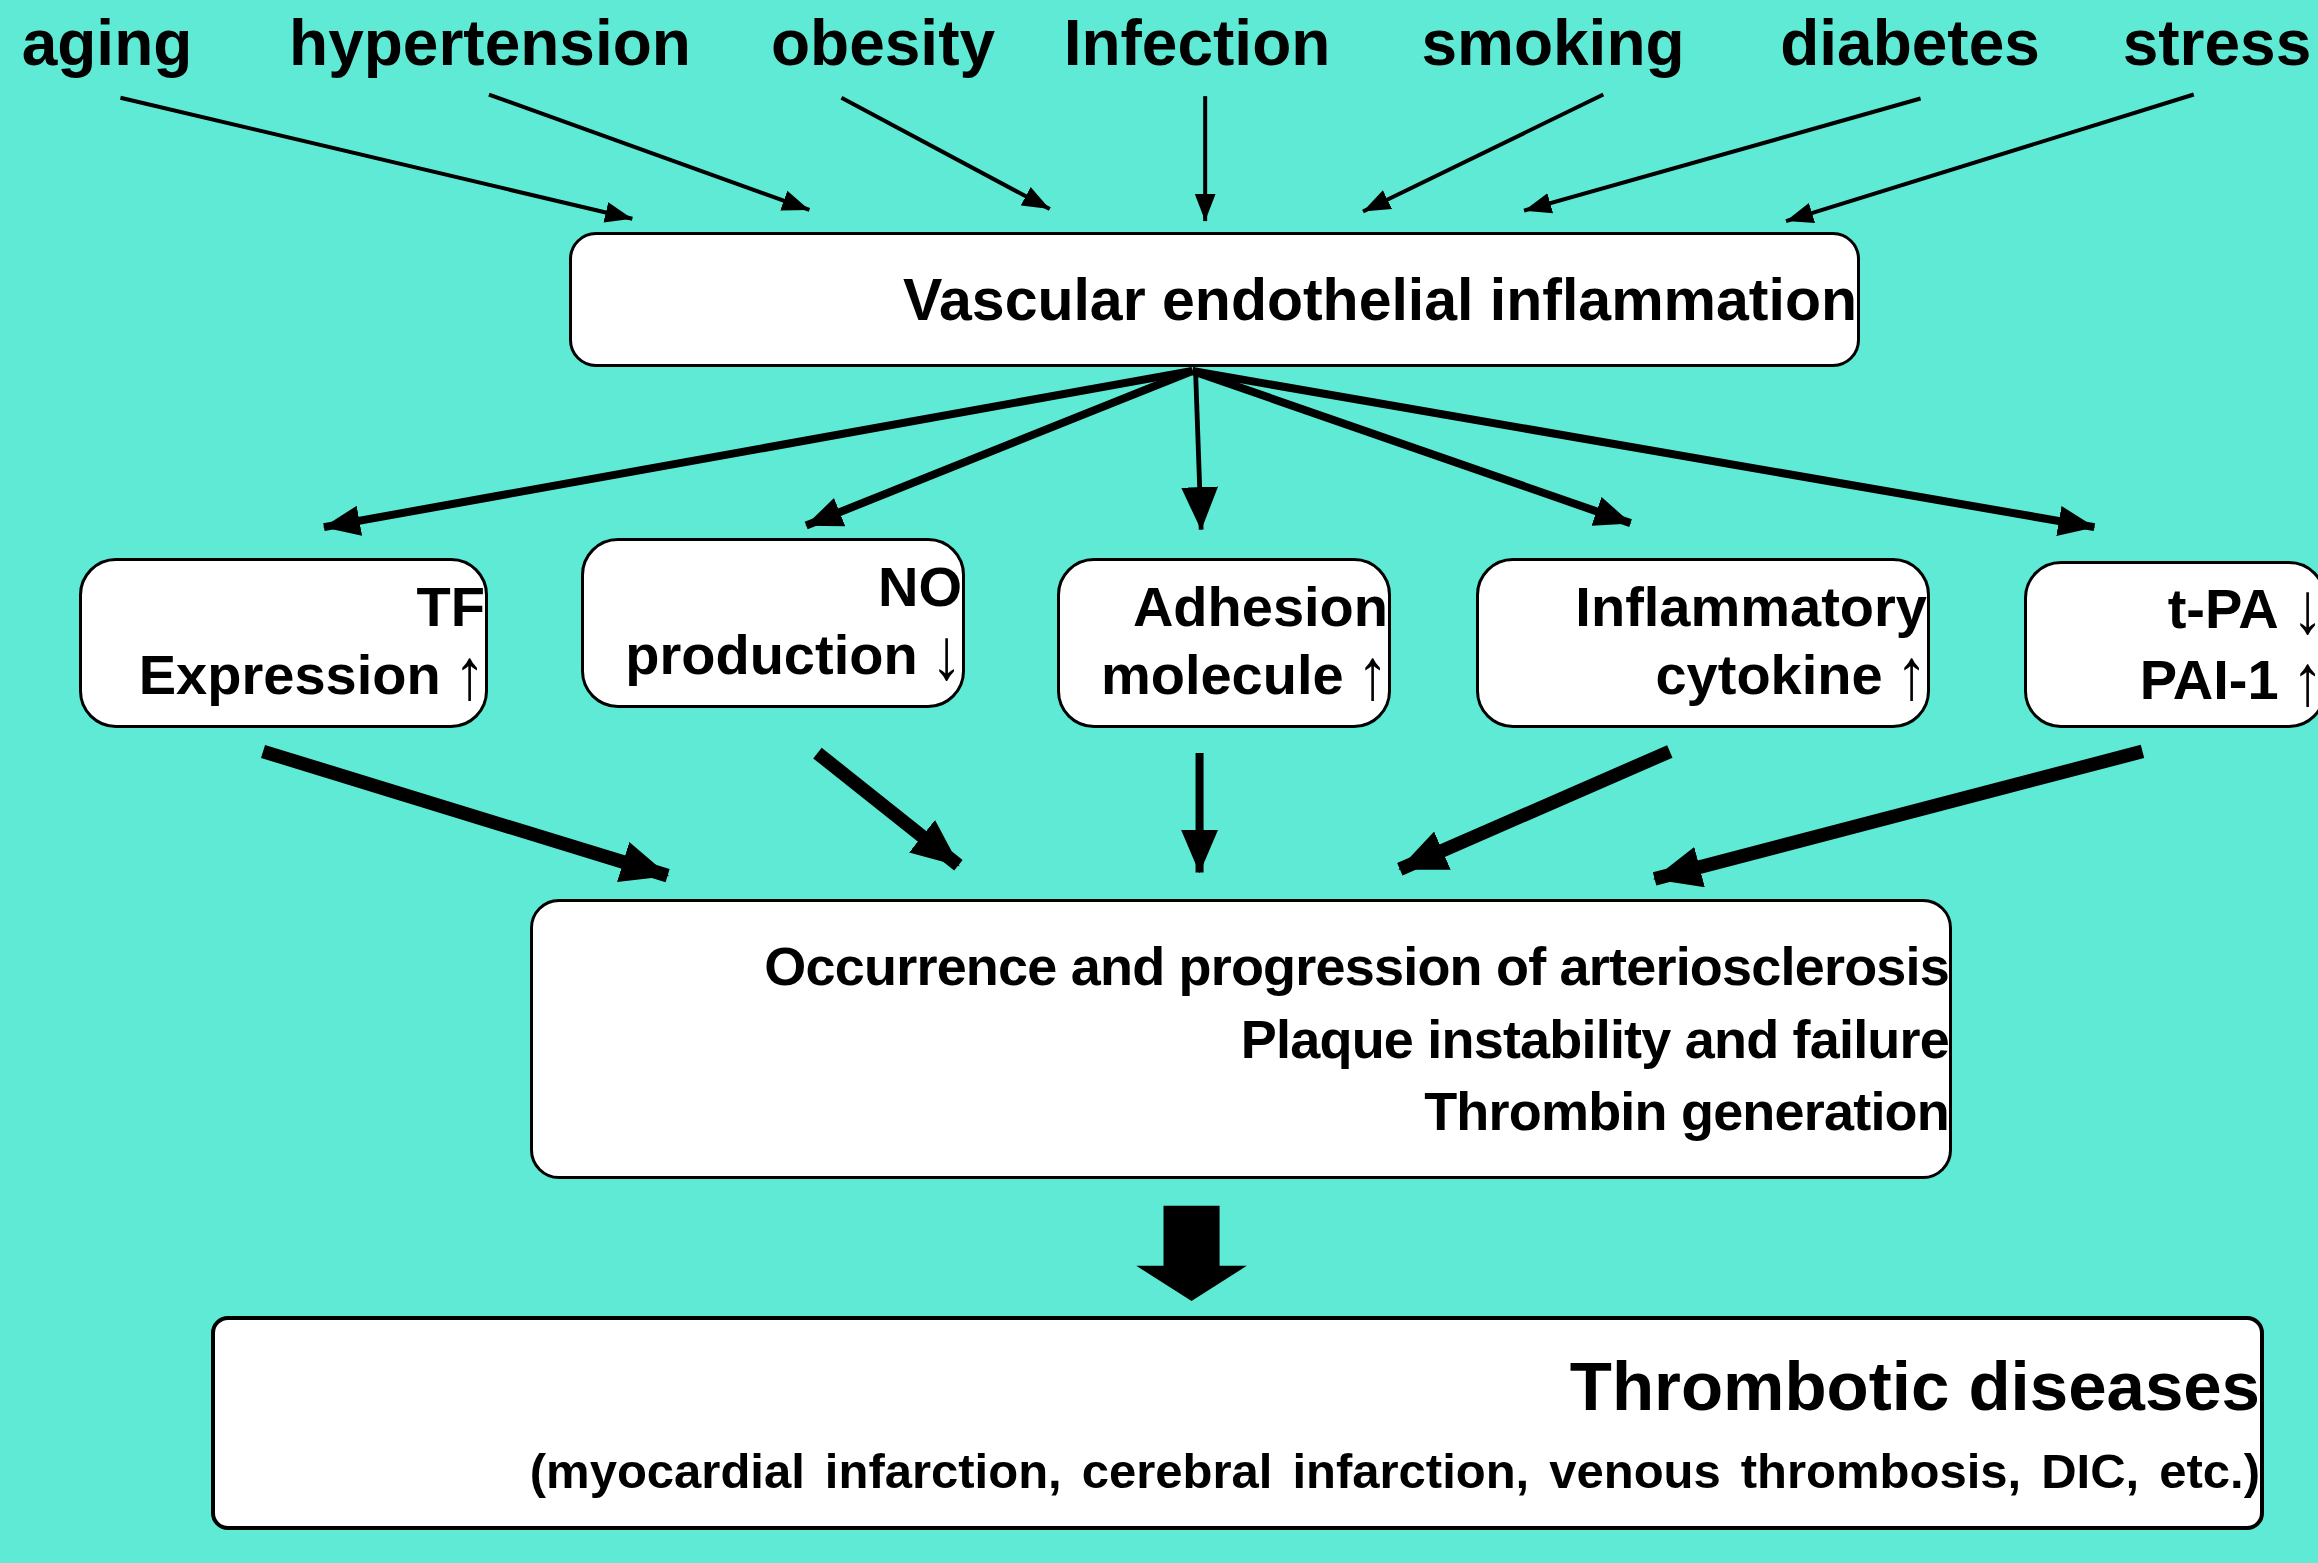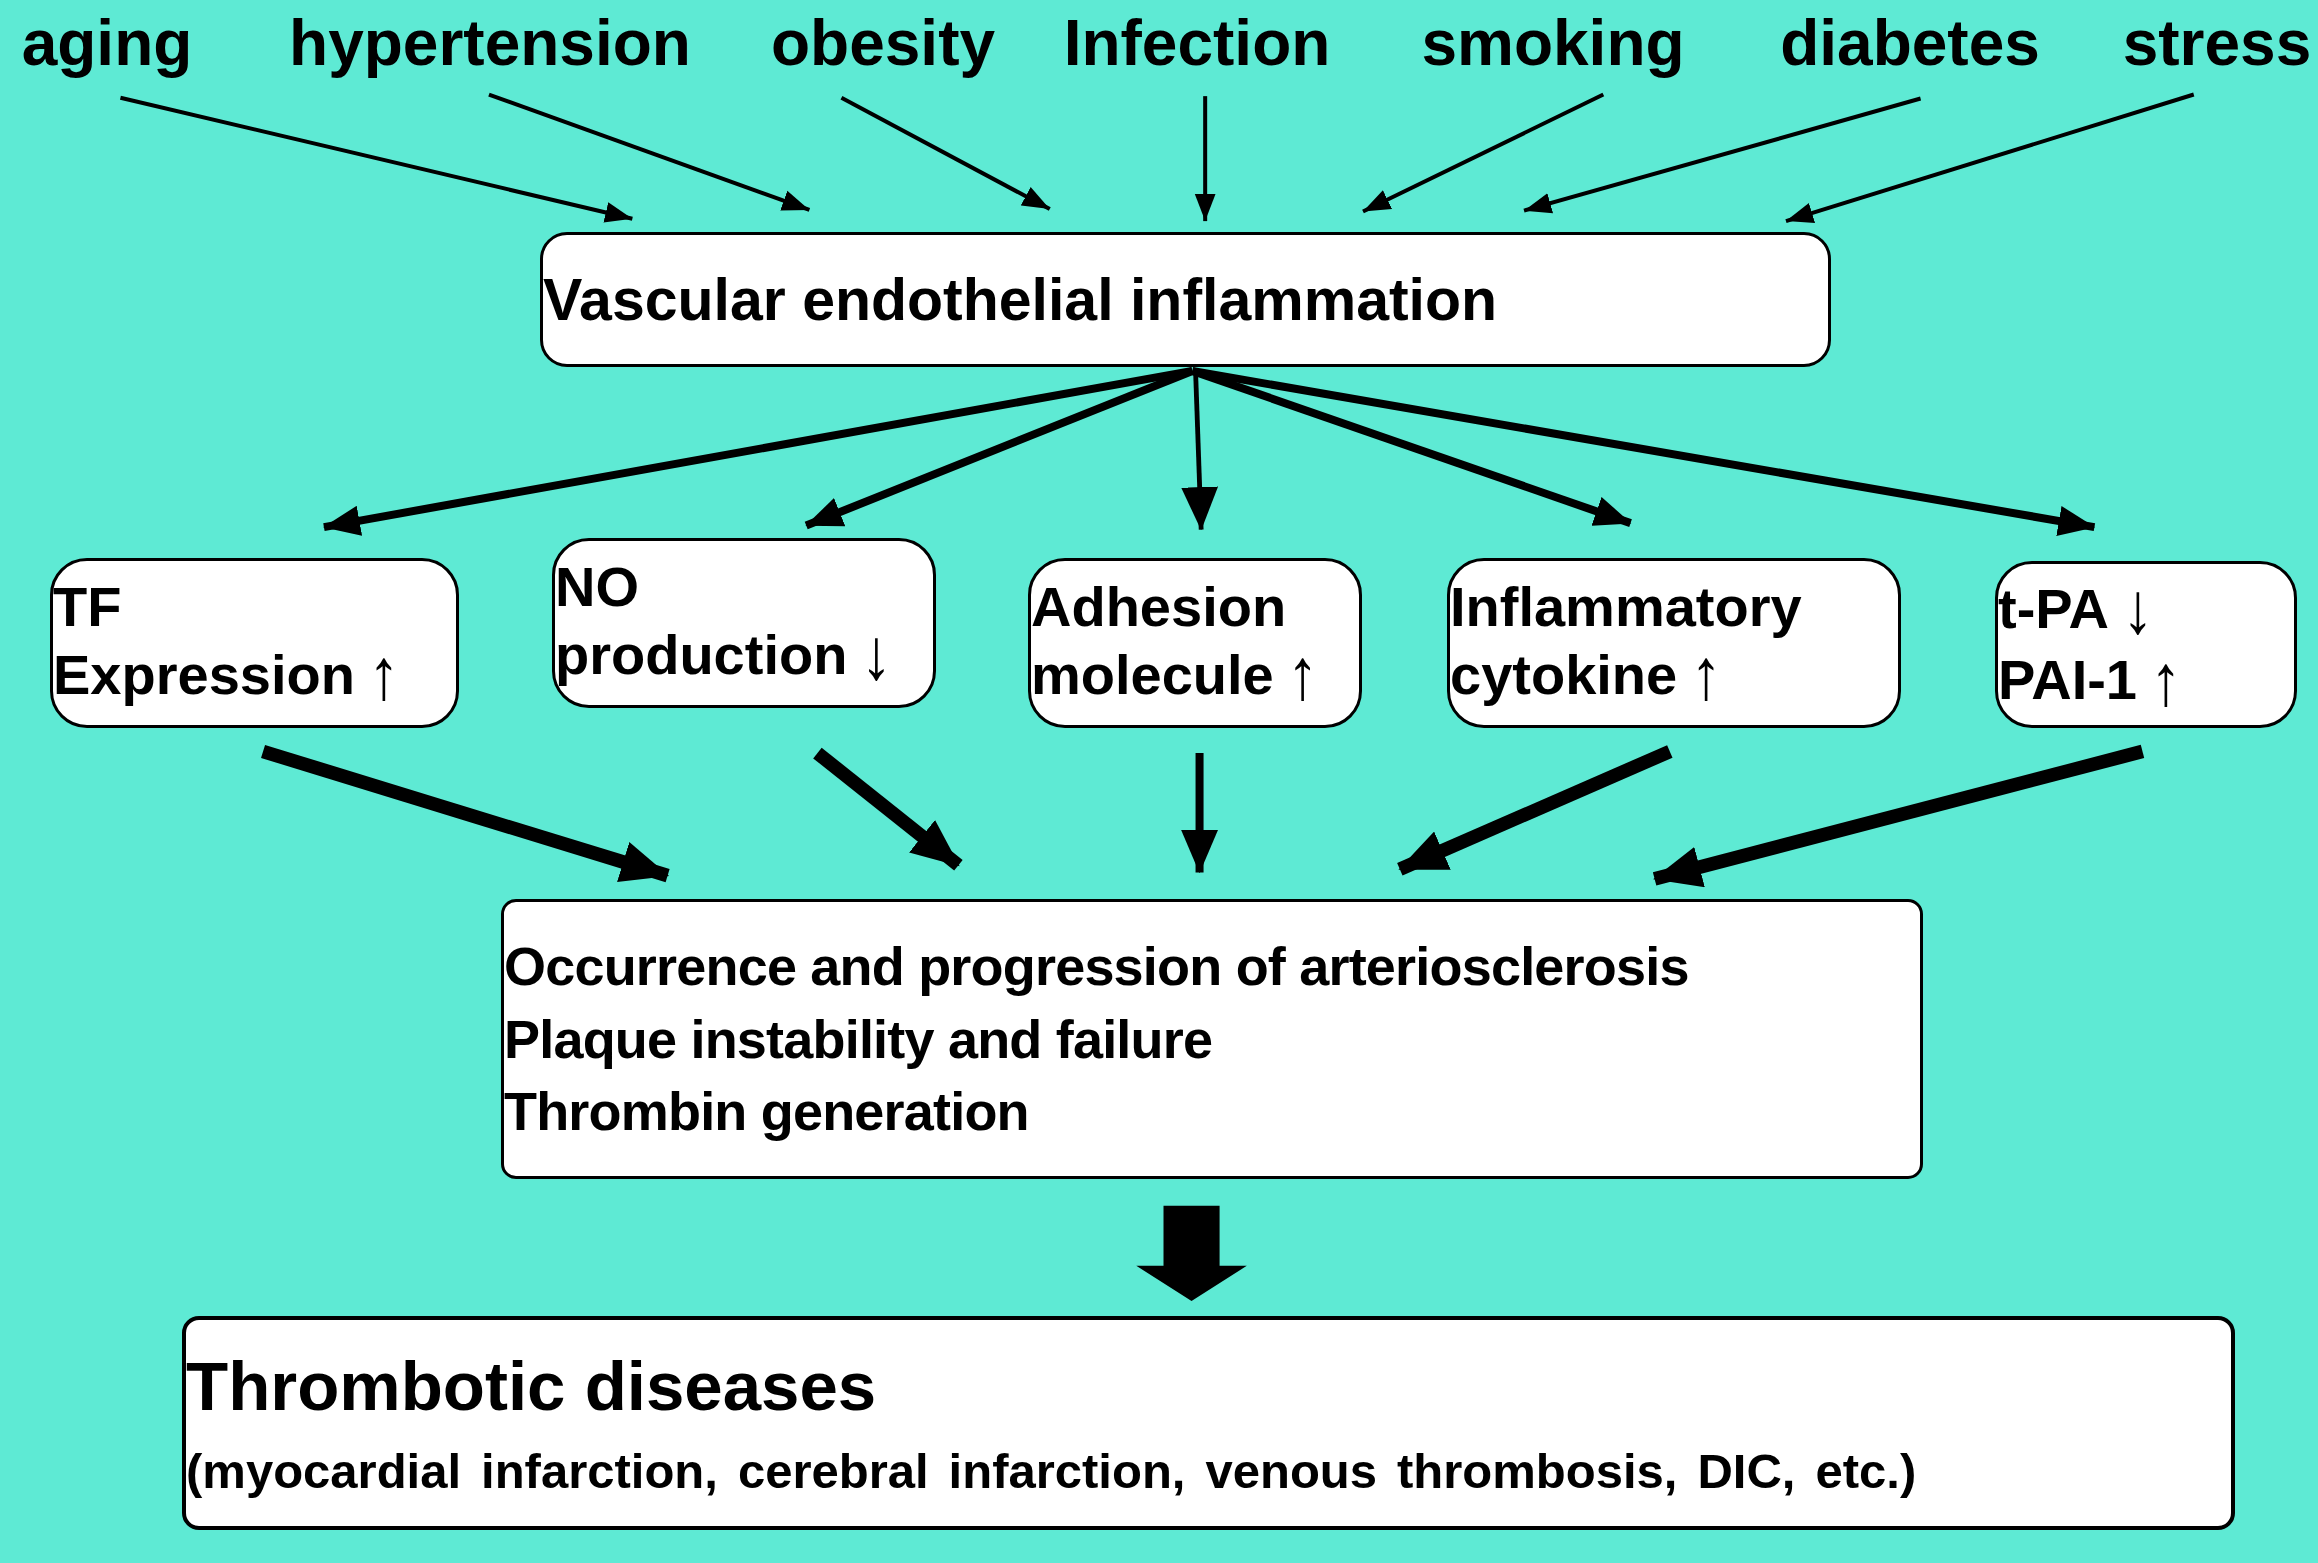--- a/index.html
+++ b/index.html
@@ -31,24 +31,25 @@
     white-space: nowrap;
     line-height: 1.1;
   }
   .box {
     position: absolute;
     box-sizing: border-box;
     border: 3.2px solid #000000;
     background: #ffffff;
     display: flex;
     flex-direction: column;
-    align-items: flex-start;
+    align-items: flex-end;
     justify-content: center;
     text-align: center;
     font-weight: bold;
+    margin-left: 29px;
   }
   .box-inflammation {
     left: 540px; top: 232px;
     width: 1291px; height: 135px;
     border-radius: 27px;
     font-size: 59px;
     white-space: nowrap;
   }
   .mediator {
     border-radius: 37px;
@@ -64,21 +65,21 @@
   }
   .dir {
     font-size: 1.12em;
     font-weight: bold;
     transform: scaleY(1.15);
   }
   .dir:empty { display: none; }
   .box-consequence {
     left: 501px; top: 899px;
     width: 1422px; height: 280px;
-    border-radius: 15px;
+    border-radius: 29px;
     font-size: 54px;
     line-height: 1.34;
     letter-spacing: -0.8px;
   }
   .box-consequence .cline { white-space: nowrap; }
   .box-outcome {
     left: 182px; top: 1316px;
     width: 2053px; height: 214px;
     border-radius: 17px;
     border-width: 4px;

